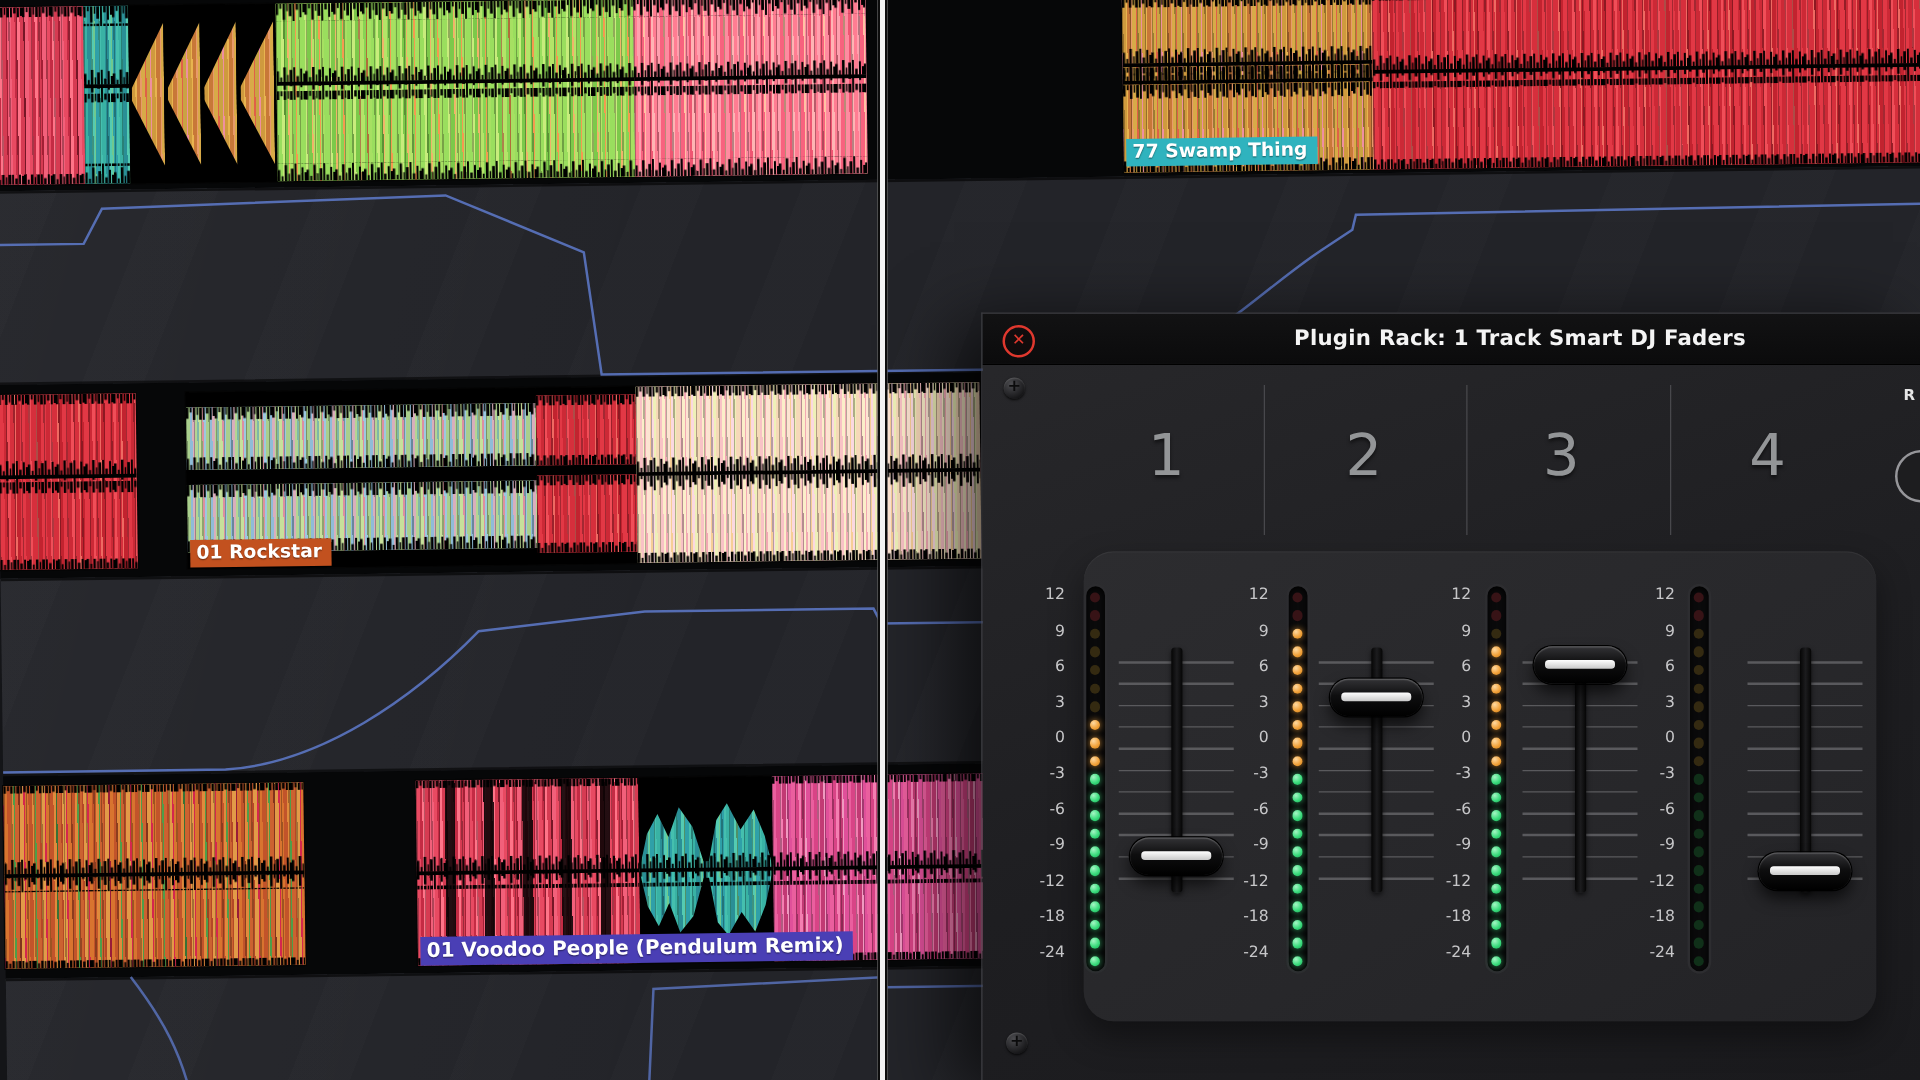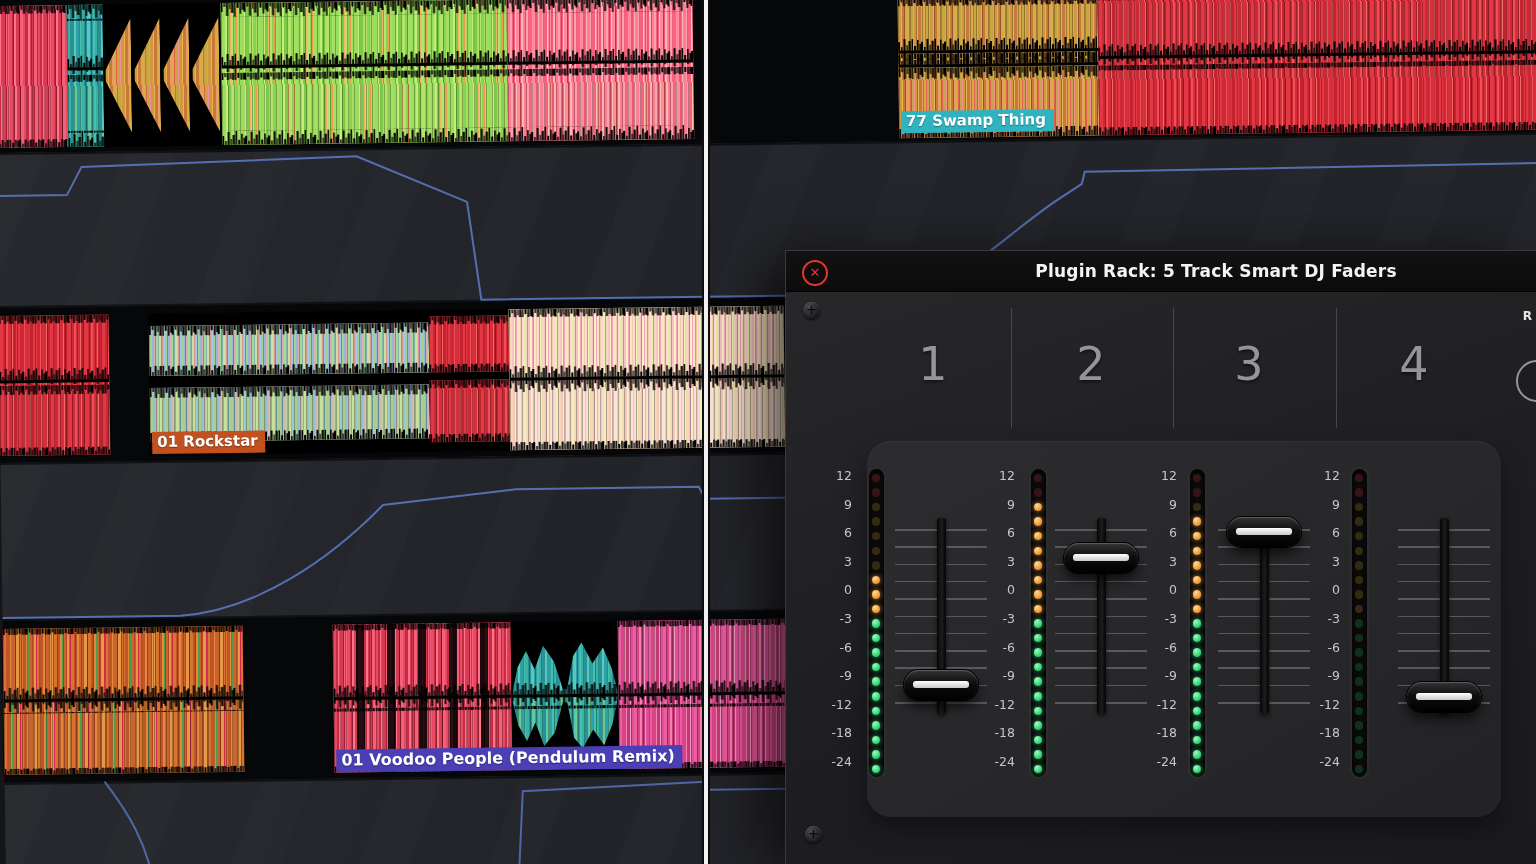--- a/index.html
+++ b/index.html
@@ -341,21 +341,21 @@
         </div>
       <div class="clip-label" style="left: 2px; bottom: 0px; font-size: 16px; background-color: rgb(74, 63, 181);">01 Voodoo People (Pendulum Remix)</div>
     </div>
   </div>
 
   <div id="playhead"></div>
 
   <div id="rack">
     <div id="rack-titlebar">
       <div id="close-btn">✕</div>
-      <div id="rack-title">Plugin Rack: 5 Track Smart DJ Faders</div>
+      <div id="rack-title">Plugin Rack: 1 Track Smart DJ Faders</div>
     </div>
 
     <div class="screw" style="left:17px;top:51px">+</div>
     <div class="screw" style="left:19px;top:575px">+</div>
 
     <div class="divider" style="left:225px"></div>
     <div class="divider" style="left:387px"></div>
     <div class="divider" style="left:550px"></div>
 
     <div id="corner-r">R</div>

